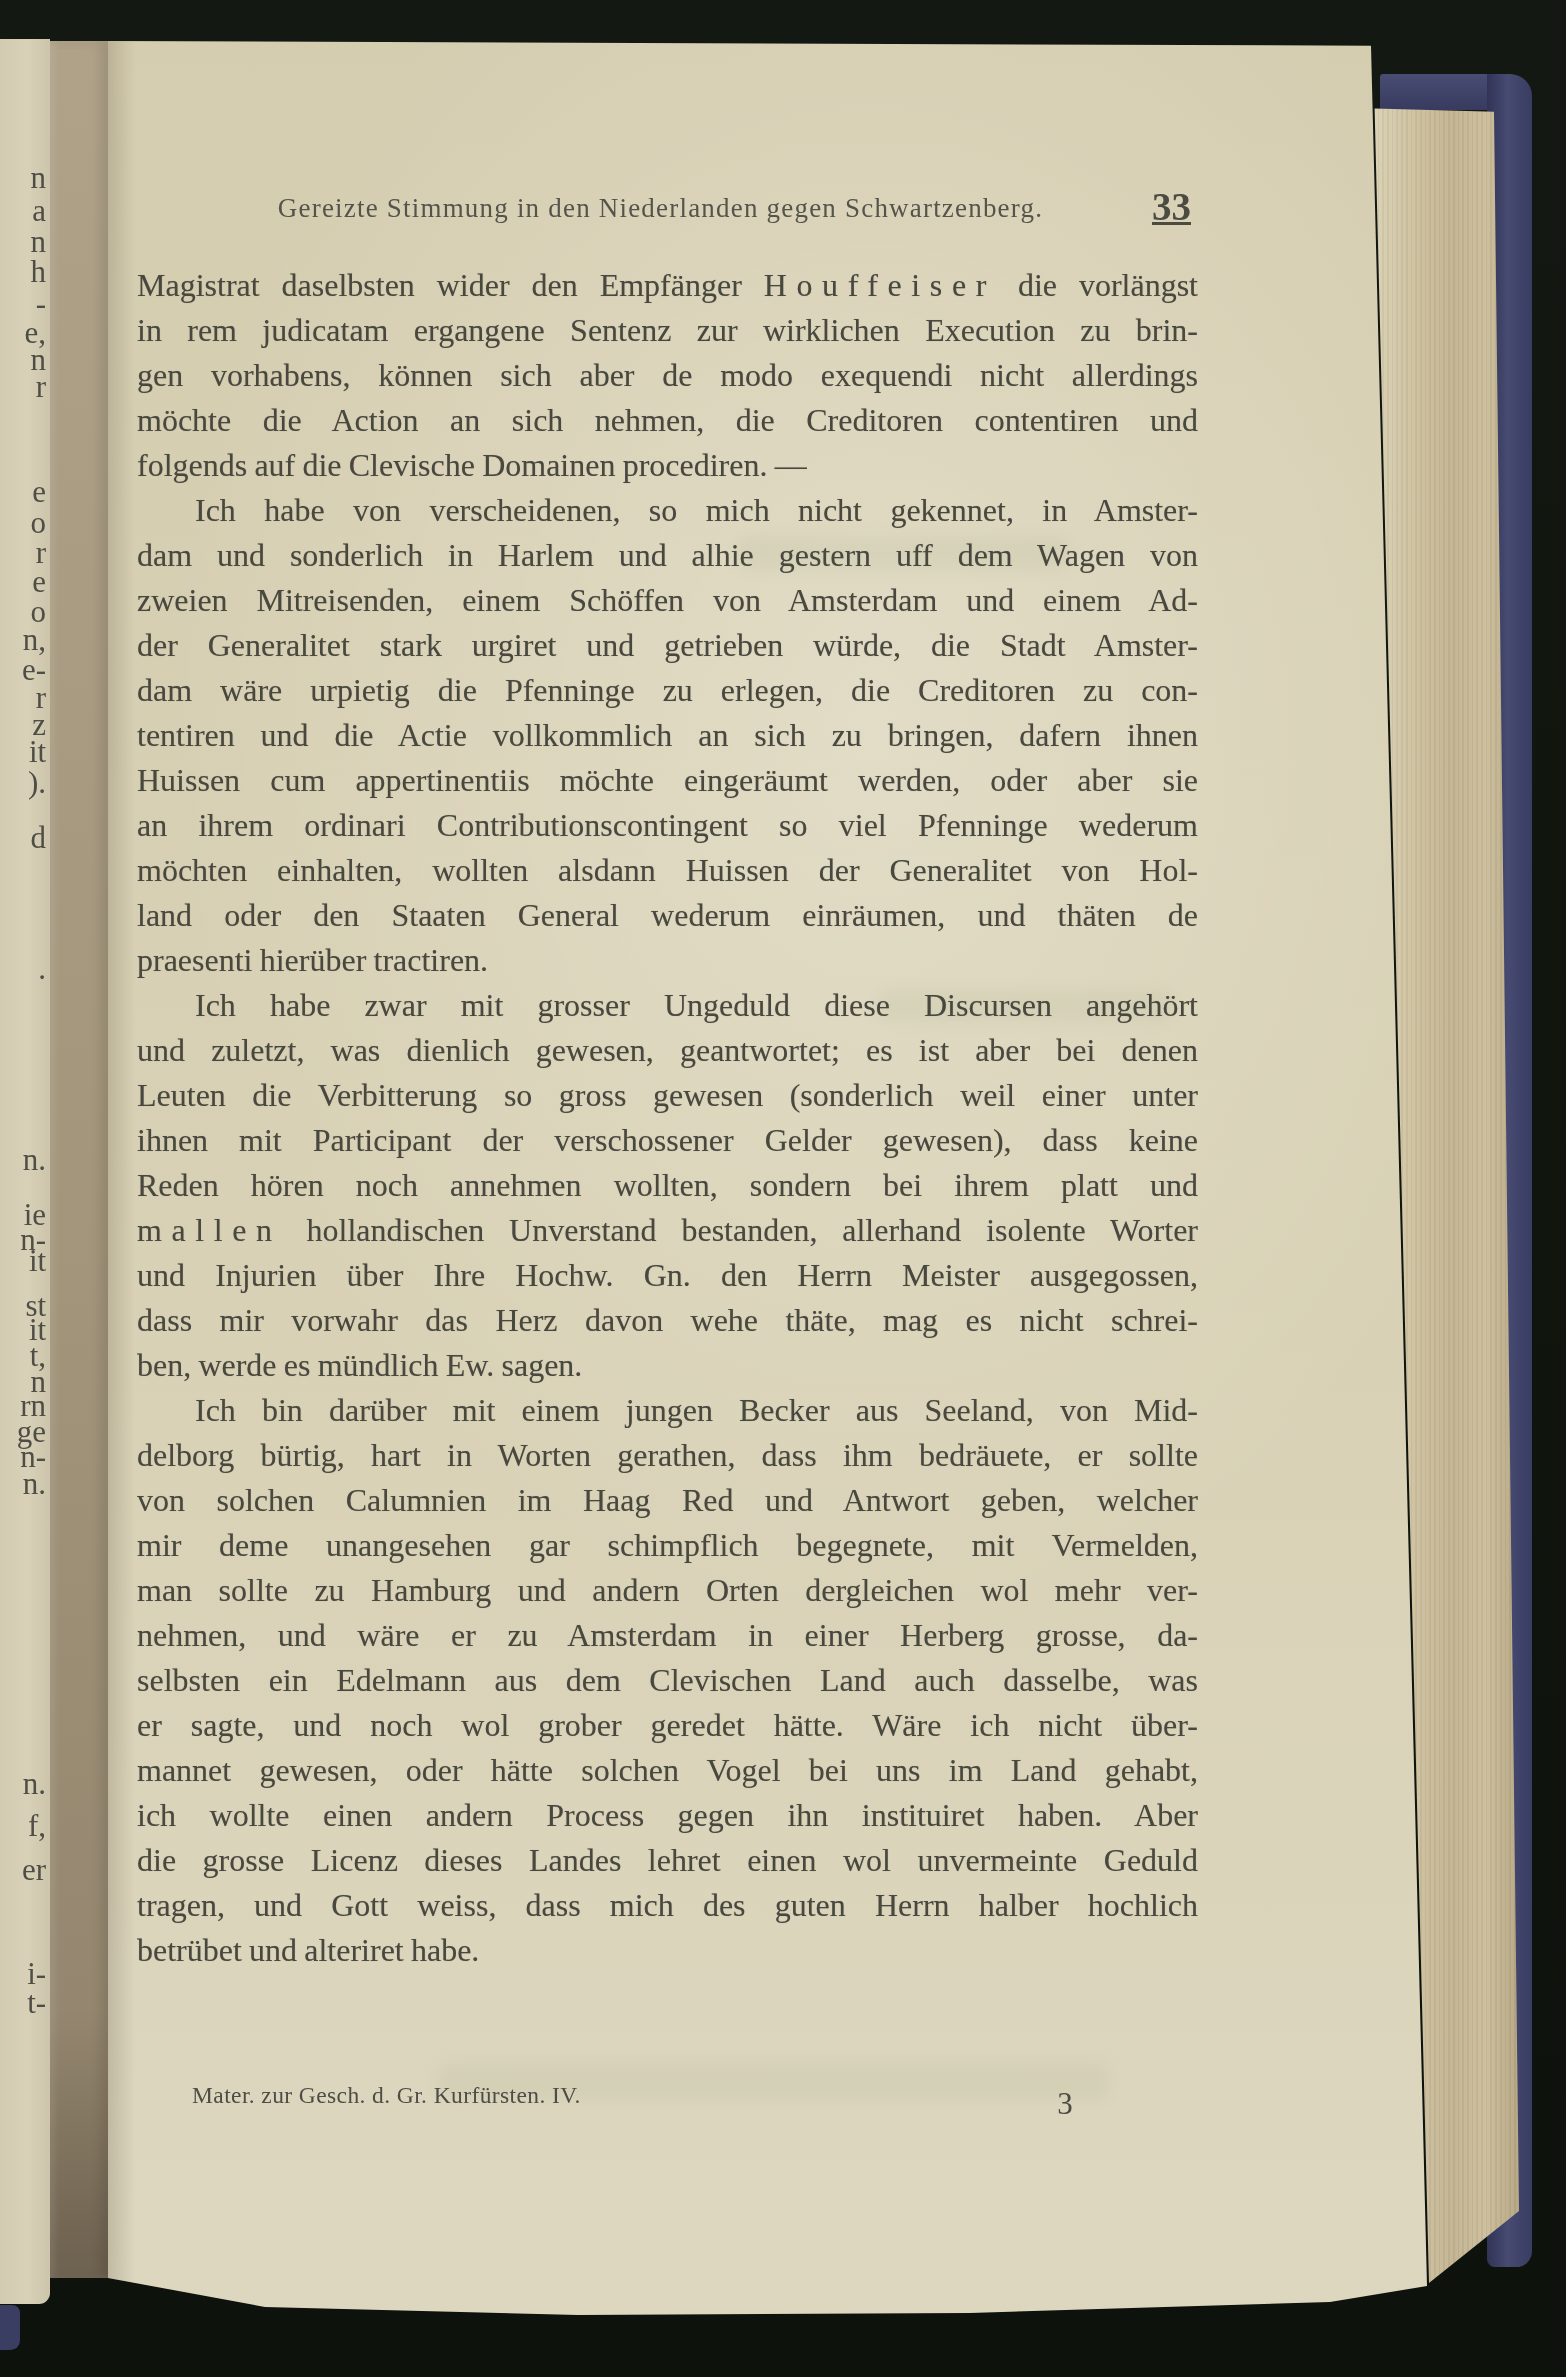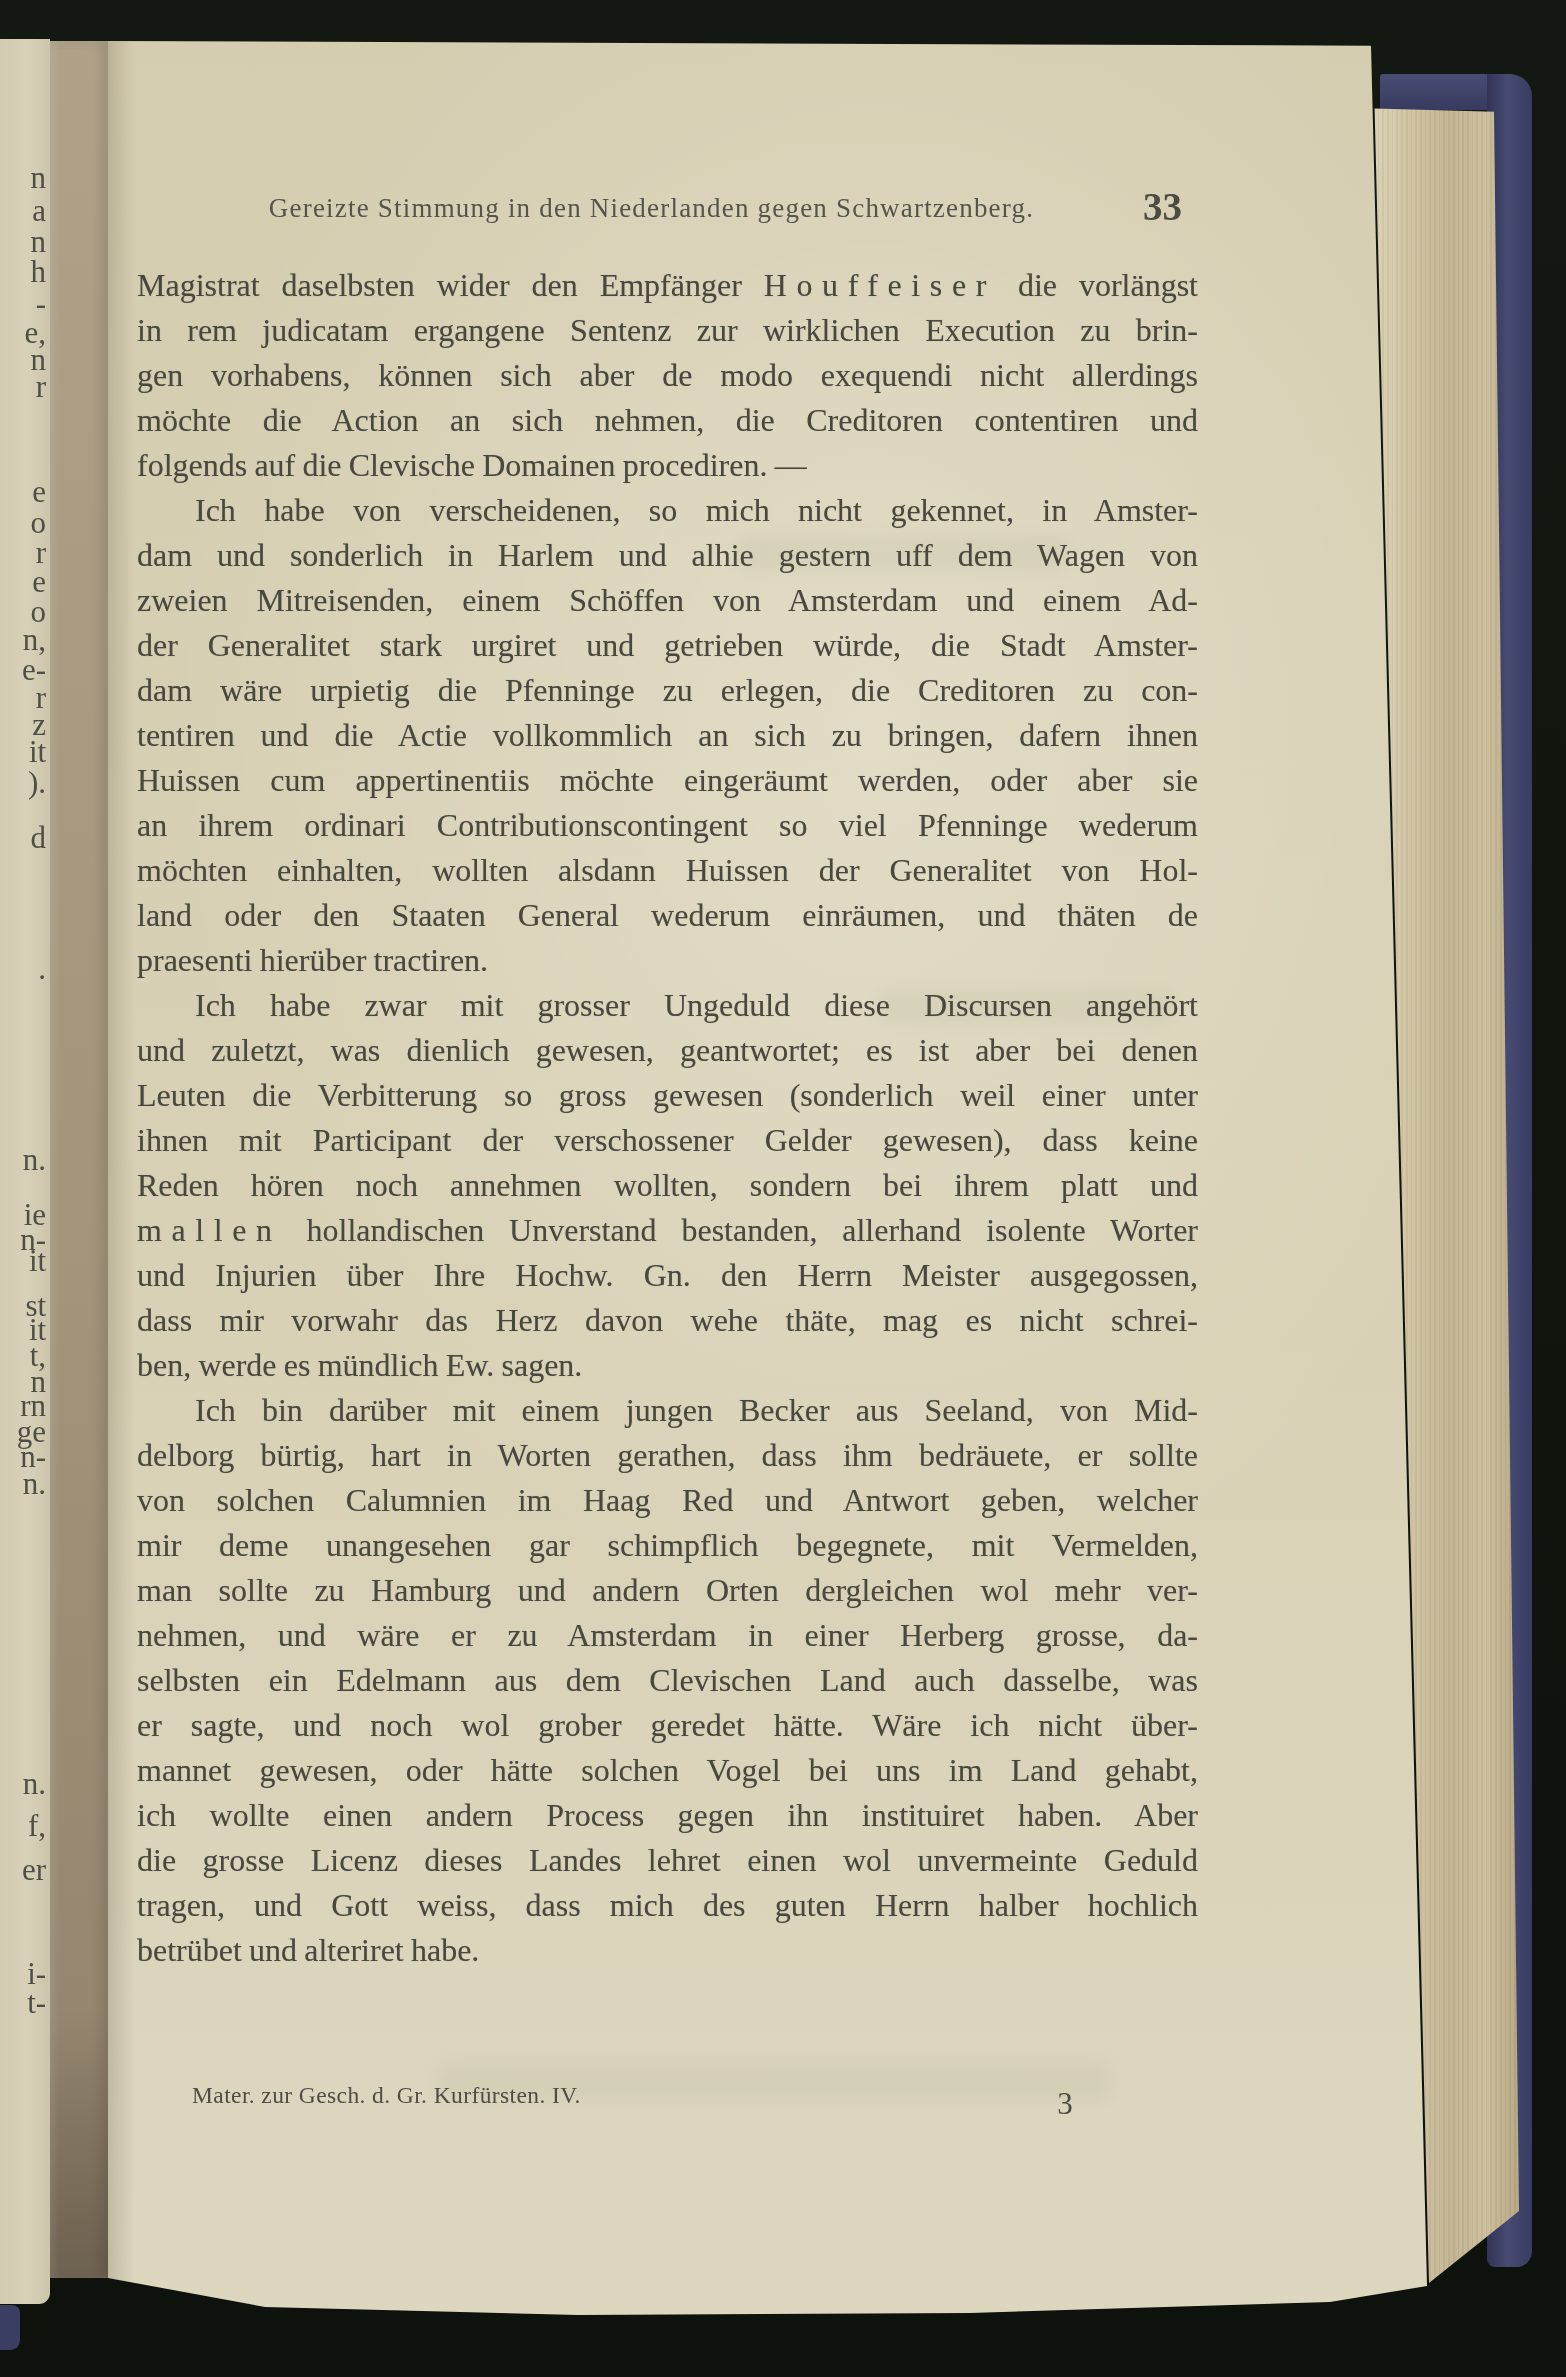--- a/index.html
+++ b/index.html
@@ -40,24 +40,24 @@
   .page{position:absolute;left:108px;top:41px;width:1319px;height:2276px;
     background:
       linear-gradient(to right,rgba(96,84,62,0.22) 0,rgba(96,84,62,0) 27px),
       radial-gradient(1097px 1410px at 58% 30%,rgba(255,255,250,0.28),rgba(255,255,250,0) 65%),
       linear-gradient(to bottom,#d5cdb0 0%,#d8d1b5 55%,#ddd7c0 100%);
     clip-path:polygon(0 0,1263px 4.7px,1319px 2245px,1222px 2261px,862px 2272px,470px 2274px,157px 2266px,0 2237px);}
 
   .ghost{position:absolute;background:#9aa882;opacity:0.12;filter:blur(7px);border-radius:15.7px;}
 
   
-  .header{position:absolute;left:13px;top:141px;width:1061px;height:60px;color:#53524a;}
+  .header{position:absolute;left:22px;top:141px;width:1061px;height:60px;color:#53524a;}
   .header-title{display:block;text-align:center;padding-top:11px;font-size:27px;
     letter-spacing:1.2px;color:#55544b;}
-  .page-number{position:absolute;right:0;top:1.6px;font-size:39px;font-weight:bold;color:#4c4b42;}
+  .page-number{position:absolute;right:0;top:1.6px;font-size:39px;font-weight:bold;color:#4c4b42;text-decoration:underline;}
 
   
   .bodytext{position:absolute;left:29px;top:222px;width:1061px;font-size:32px;line-height:45px;
     color:#49483f;text-shadow:0 0 0.8px rgba(73,72,63,0.35);word-spacing:-0.8px;}
   .line{height:45px;overflow:hidden;text-align:justify;}
   .line::after{content:"";display:inline-block;width:100%;}
   .line.last{text-align:left;}
   .line.last::after{content:none;}
   .line.indent{text-indent:58px;}
   .sperr{letter-spacing:0.30em;}

